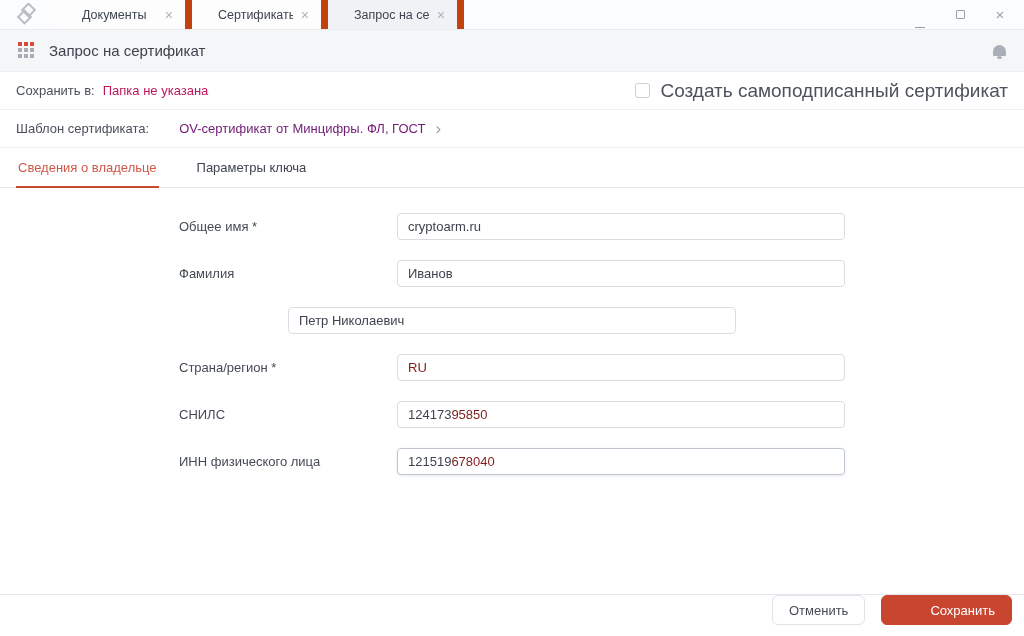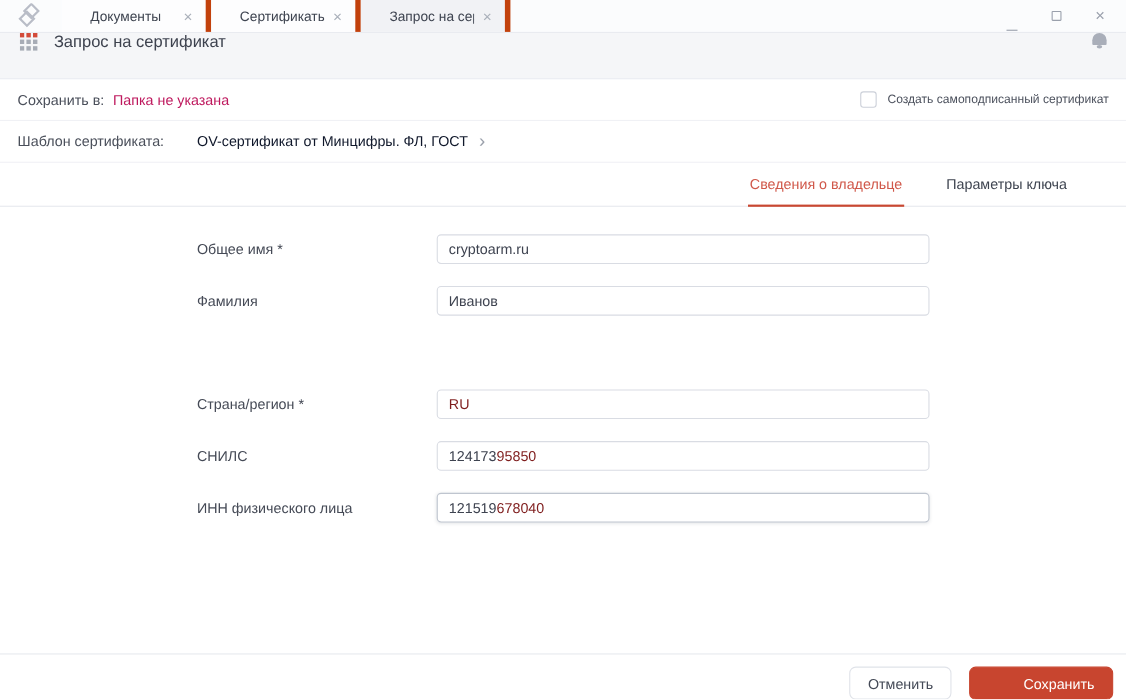--- a/index.html
+++ b/index.html
@@ -2,69 +2,69 @@
 <html><head>
 <meta charset="utf-8">
 <style>
   * { margin:0; padding:0; box-sizing:border-box; }
   html,body { width:1024px; height:636px; font-family:"Liberation Sans", sans-serif; background:#fff; }
   .window { width:1024px; height:636px; display:flex; flex-direction:column; overflow:hidden; background:#fff; }
 
   
   .tabbar { height:30px; flex:0 0 30px; display:flex; align-items:stretch; background:#fbfcfd; border-bottom:1px solid #e9ebf0; }
   .logo-cell { width:56px; display:flex; align-items:center; justify-content:center; }
-  .tab { width:136px; display:flex; align-items:center; justify-content:space-between; padding:0 12px 0 26px; border-right:5px solid #c2410c; background:#fdfdfe; cursor:pointer; }
+  .tab { width:136px; display:flex; align-items:center; justify-content:space-between; padding:0 12px 0 26px; border-right:7px solid #c2410c; background:#fdfdfe; cursor:pointer; }
   .tab:first-of-type { border-left:1px solid #ebedf1; }
   .tab.active { background:#f1f2f5; }
   .tab-label { font-size:12.5px; color:#3e4450; white-space:nowrap; overflow:hidden; }
   .tab-close { color:#aab0ba; font-size:14px; line-height:1; margin-left:8px; cursor:pointer; }
   .tabbar-spacer { flex:1; }
   .win-controls { display:flex; align-items:center; gap:28px; padding:0 18px; }
   .wc { color:#9aa0ac; cursor:pointer; display:flex; align-items:center; justify-content:center; width:12px; height:12px; }
   .wc-min { align-self:flex-end; }
   .wc-min i { display:block; width:10px; border-bottom:1.5px solid #9aa0ac; margin-top:8px; }
   .wc-max i { display:block; width:9px; height:9px; border:1.5px solid #9aa0ac; border-radius:1px; }
   .wc-close { font-size:15px; }
 
   
-  .header { height:42px; flex:0 0 42px; background:#f5f6f8; display:flex; align-items:flex-start; padding:0 18px; border-bottom:1px solid #eceef2; }
+  .header { height:42px; flex:0 0 42px; background:#f5f6f8; display:flex; align-items:center; padding:0 18px; border-bottom:1px solid #eceef2; }
   .grid-icon { margin-right:14px; display:block; }
   .page-title { font-size:15px; color:#3d424e; }
   .header-spacer { flex:1; }
   .bell { position:relative; width:13px; height:11px; background:#a9aeb9; border-radius:6.5px 6.5px 1px 1px; cursor:pointer; }
   .bell::after { content:""; position:absolute; left:4px; bottom:-3px; width:5px; height:3px; background:#a9aeb9; border-radius:50%; }
 
   
   .optrow { height:38px; flex:0 0 38px; display:flex; align-items:center; padding:0 16px; border-bottom:1px solid #f0f1f5; font-size:13px; color:#4a4f5a; }
   .optrow .lbl { margin-right:8px; }
   .link { color:#be185d; cursor:pointer; }
   .opt-spacer { flex:1; }
   .cb-wrap { display:flex; align-items:center; gap:10px; cursor:pointer; }
   .checkbox { width:15px; height:15px; border:1.5px solid #ccd0d9; border-radius:3px; background:#fff; }
-  .cb-label { font-size:11px; color:#4d525e; }
-  .tpl-value { color:#0f172a; margin-left:22px; cursor:pointer; }
+  .cb-label { font-size:19px; color:#4d525e; }
+  .tpl-value { color:#701a75; margin-left:22px; cursor:pointer; }
   .chevron { color:#9aa0ab; font-size:17px; line-height:1; margin-left:10px; cursor:pointer; }
 
   
-  .sec-tabs { height:40px; flex:0 0 40px; display:flex; align-items:flex-end; padding:0 16px; border-bottom:1px solid #e7e9ee;justify-content:flex-end; }
+  .sec-tabs { height:40px; flex:0 0 40px; display:flex; align-items:flex-end; padding:0 16px; border-bottom:1px solid #e7e9ee; }
   .sec-tab { font-size:13px; padding:0 2px 12px 2px; margin-right:36px; cursor:pointer; position:relative; color:#3e4450; }
   .sec-tab.active { color:#d0584a; }
   .sec-tab.active::after { content:""; position:absolute; left:0; right:0; bottom:-1px; height:2.5px; background:#c94731; }
 
   
   .form { flex:1; padding-top:25px; }
   .frow { display:flex; align-items:center; padding:0 16px; margin-bottom:20px; height:27px;justify-content:center; }
   .flabel { width:218px; font-size:13px; color:#454a56; flex:0 0 218px; }
   .inputbox { width:448px; height:27px; border:1px solid #d9dce3; border-radius:4px; background:#fff; display:flex; align-items:center; padding:0 10px; font-size:13px; cursor:text; }
   .inputbox .v { color:#3e4350; }
   .inputbox .m { color:#7f1d1d; }
   .inputbox.focused { border-color:#bfc5cf; box-shadow:0 1px 3px rgba(60,70,90,.12); }
 
   
-  .footer { height:42px; flex:0 0 42px; border-top:1px solid #e7e9ee; display:flex; align-items:flex-end; justify-content:flex-end; gap:16px; padding:0 12px; }
+  .footer { height:42px; flex:0 0 42px; border-top:1px solid #e7e9ee; display:flex; align-items:flex-start; justify-content:flex-end; gap:16px; padding:0 12px; }
   .btn { height:30px; padding:0 16px; border-radius:6px; font-size:13px; display:flex; align-items:center; cursor:pointer; font-family:"Liberation Sans", sans-serif; }
   .btn-cancel { background:#fff; border:1px solid #e0e3e9; color:#444a57; }
   .btn-save { background:#c8452f; border:1px solid #c8452f; color:#fff;padding-left:48px; }
 </style>
 </head>
 <body>
 
 <div class="window">
 
   <div class="tabbar">
@@ -153,20 +153,24 @@
 
     <div class="frow">
       <span class="flabel">Фамилия</span>
       <div class="inputbox">
         <span class="v">Иванов</span>
         <span class="m"></span>
       </div>
     </div>
 
     <div class="frow">
+      <div class="inputbox">
+        <span class="v">Петр Николаевич</span>
+        <span class="m"></span>
+      </div>
     </div>
 
     <div class="frow">
       <span class="flabel">Страна/регион *</span>
       <div class="inputbox">
         <span class="v"></span>
         <span class="m">RU</span>
       </div>
     </div>
 

